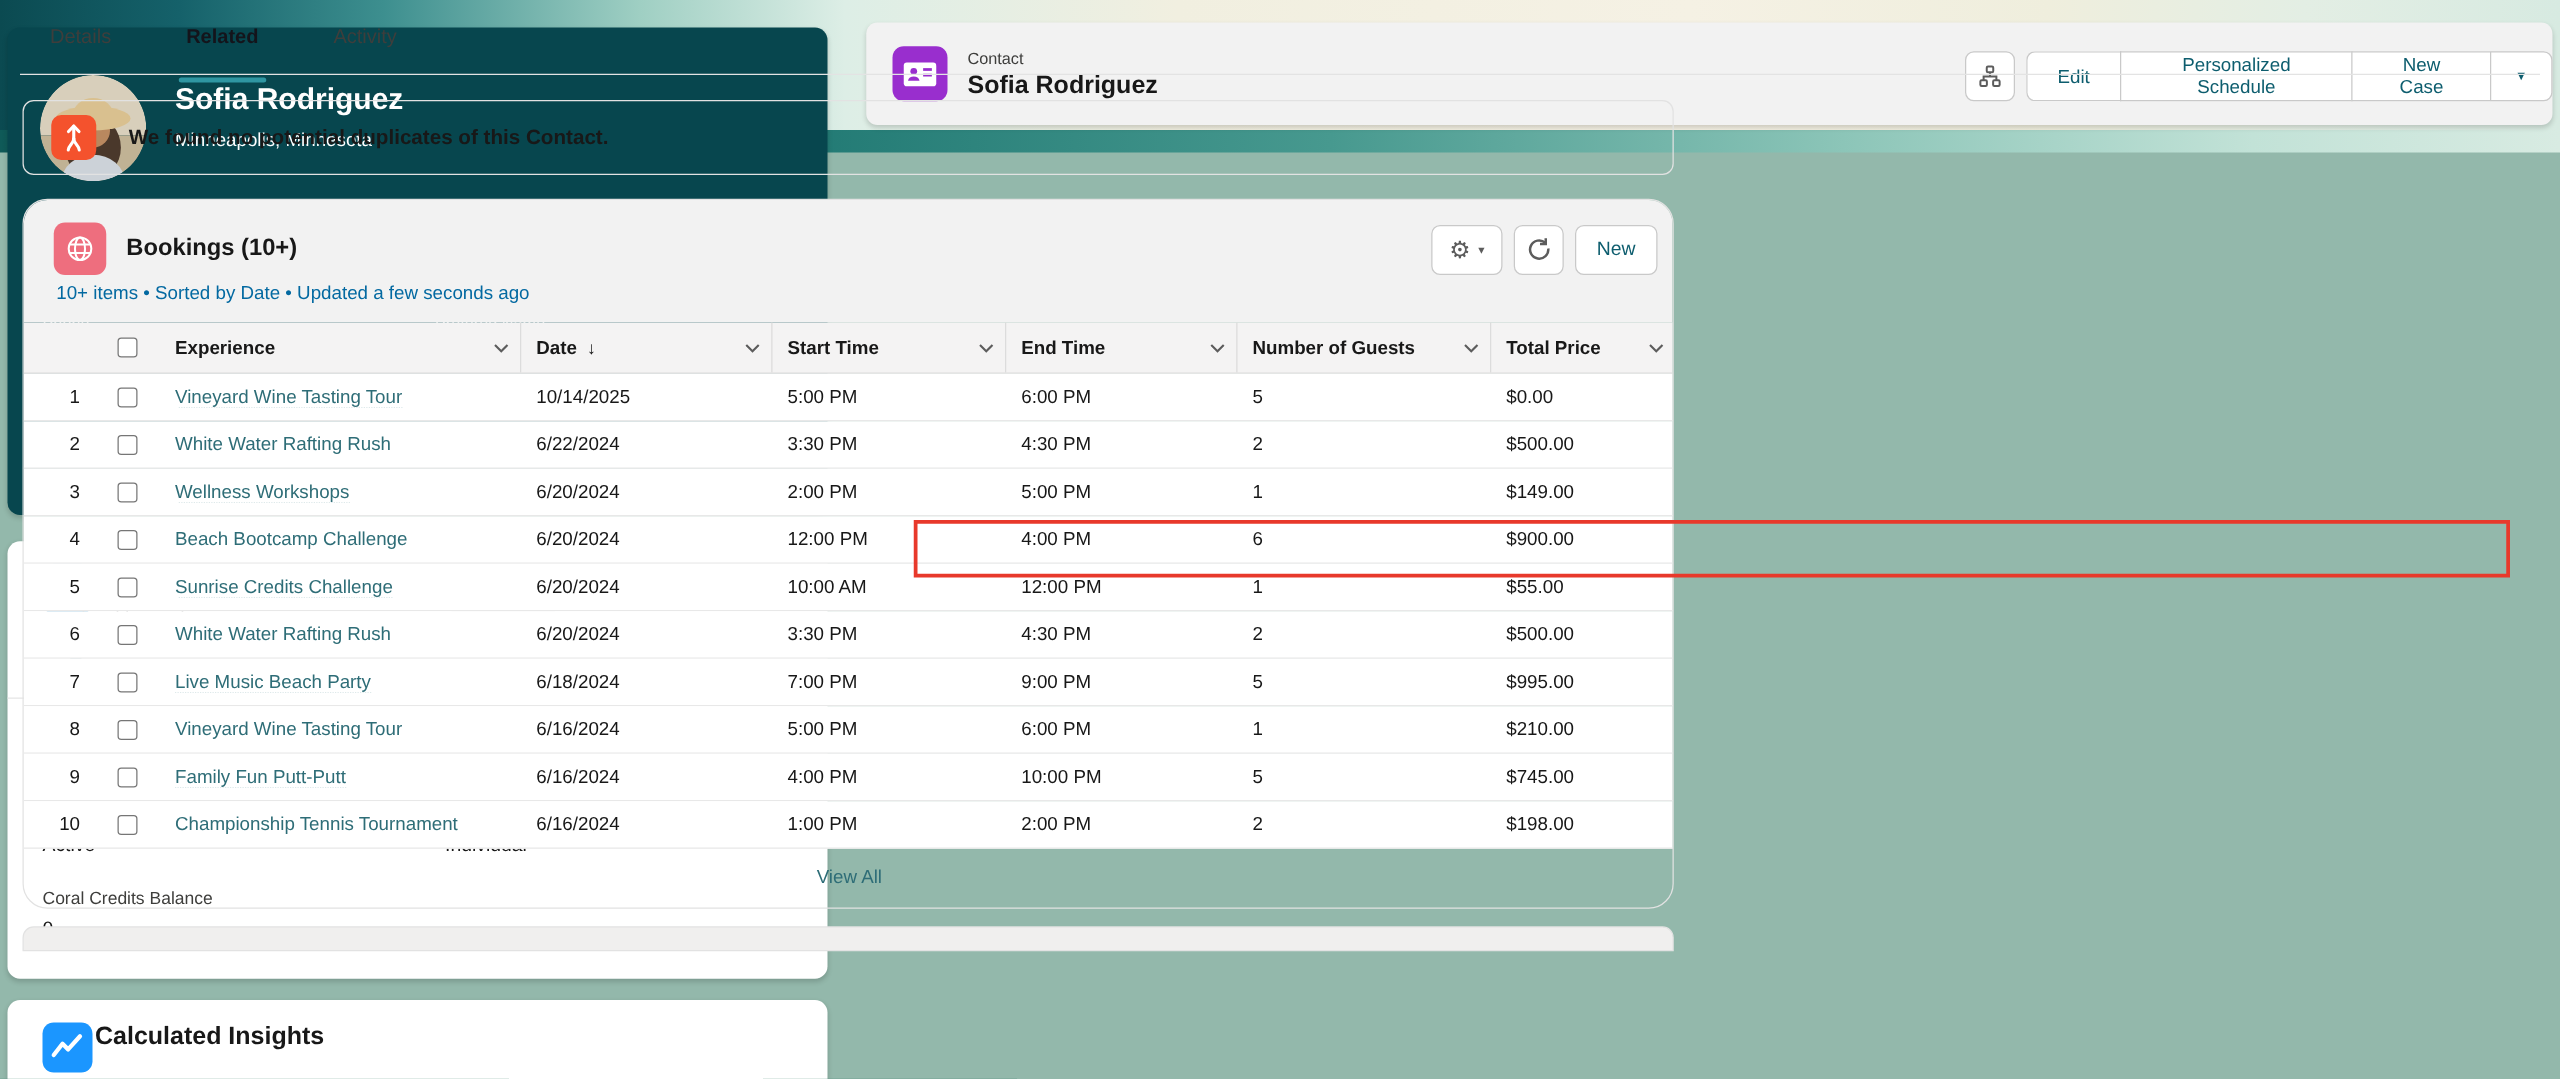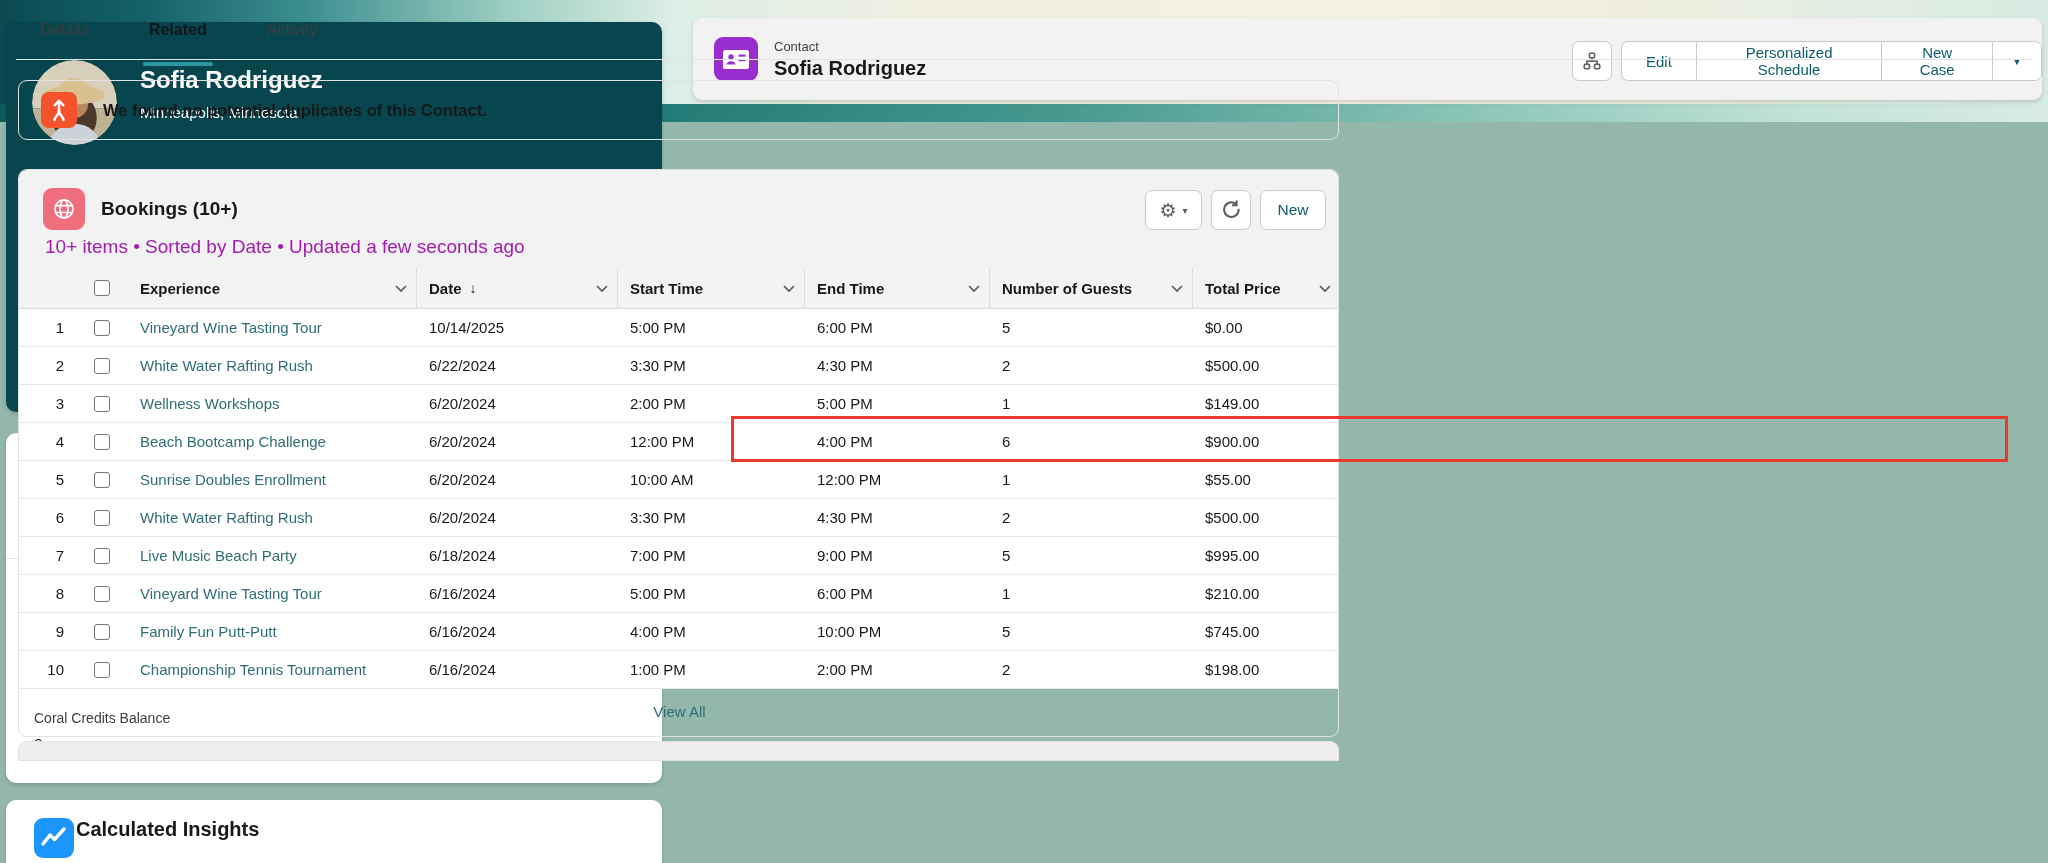--- a/index.html
+++ b/index.html
@@ -68,25 +68,25 @@
   .main-card { left:693px; top:123px; width:1349px; height:760px; background:#fff; border-radius:10px 10px 0 0; box-shadow:0 2px 4px rgba(0,0,0,.16); }
   .tabs { position:absolute; left:34px; top:0; height:60px; display:flex; align-items:center; }
   .tabs-underline-track { position:absolute; left:16px; right:16px; top:59px; border-top:1px solid #e3e3e3; }
   .tab { position:relative; height:68px; display:flex; align-items:center; padding:0 6px; margin-right:48px; font-size:16px; color:#3e3e3c; cursor:pointer; }
   .tab.active { font-weight:bold; color:#14141b; }
   .tab.active::after { content:""; position:absolute; left:0; right:0; bottom:-2px; height:4px; border-radius:2px; background:#2f96a2; }
 
   .alert-card { position:absolute; left:18px; top:80px; width:1321px; height:60px; border:1px solid #e2e2e2; border-radius:9px; display:flex; align-items:center; padding-left:22px; gap:26px; }
   .alert-text { font-size:16.5px; font-weight:bold; }
 
-  .bookings-card { position:absolute; left:18px; top:159px; width:1321px; height:568px; border:1px solid #e2e2e2; border-radius:9px; overflow:hidden;margin-top:10px; }
+  .bookings-card { position:absolute; left:18px; top:159px; width:1321px; height:568px; border:1px solid #e2e2e2; border-radius:20px; overflow:hidden; }
   .bk-head { position:absolute; left:0; top:0; width:100%; height:98px; background:#f2f2f2; }
   .bk-title-row { position:absolute; left:24px; top:18px; display:flex; align-items:center; gap:16px; }
   .bk-title { font-size:19px; font-weight:bold; }
-  .bk-meta { position:absolute; left:26px; top:66px; font-size:19px; color:#a21caf; }
+  .bk-meta { position:absolute; left:26px; top:66px; font-size:15px; color:#0369a1; }
   .bk-controls { position:absolute; right:12px; top:20px; display:flex; gap:9px; }
   .bk-controls .btn { height:40px; border-radius:7px; }
   .gear-btn { width:57px; gap:6px; color:#5c5c5c; }
   .refresh-btn { width:40px; }
   .new-btn { width:66px; font-size:15.5px; }
 
   .table { position:absolute; left:0; top:98px; width:1321px; }
   .trow, .thead {
     display:grid; width:100%;
     grid-template-columns:63px 46px 289px 201px 187px 185px 203px 1fr;
@@ -439,21 +439,21 @@
               <div class="cell">4:00 PM</div>
               <div class="cell">6</div>
               <div class="cell">$900.00</div>
             </div>
 
             <div class="trow">
               <div class="cell num">5</div>
               <div class="cellcheck">
                 <span class="checkbox"></span>
               </div>
-              <div class="cell"><span class="tlink">Sunrise Doubles Enrollment</span></div>
+              <div class="cell"><span class="tlink">Sunrise Credits Challenge</span></div>
               <div class="cell">6/20/2024</div>
               <div class="cell">10:00 AM</div>
               <div class="cell">12:00 PM</div>
               <div class="cell">1</div>
               <div class="cell">$55.00</div>
             </div>
 
             <div class="trow">
               <div class="cell num">6</div>
               <div class="cellcheck">

